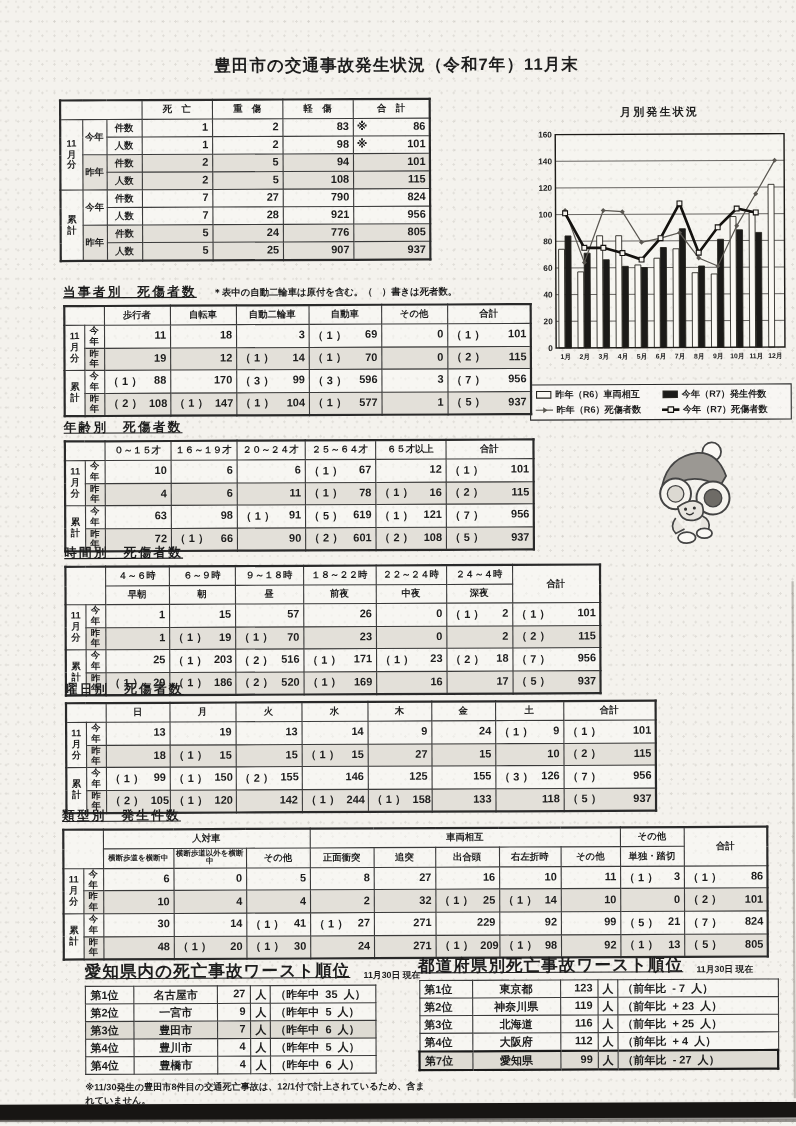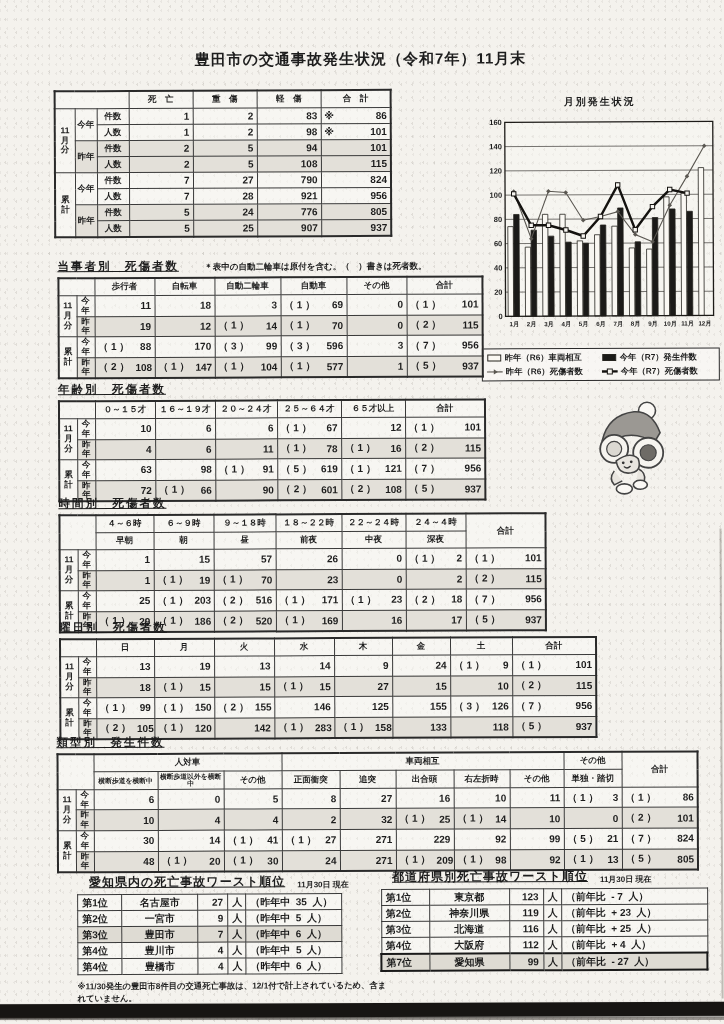--- a/index.html
+++ b/index.html
@@ -21,21 +21,21 @@
 
   .doc-title{
     position:absolute;left:0;top:50px;width:100%;
     text-align:center;font-size:15px;font-weight:bold;letter-spacing:1px;margin:0;
   }
 
   
   .stat-sec{position:absolute;}
   .sec-title{margin:0 0 3px 0;white-space:nowrap;}
   .sec-title-main{font-size:11.5px;font-weight:bold;letter-spacing:2px;text-decoration:underline;}
-  .sec-title-note{font-size:8.5px;font-weight:bold;margin-left:21px;letter-spacing:0;}
+  .sec-title-note{font-size:8.5px;font-weight:bold;margin-left:10px;letter-spacing:0;}
   table.stat{border-collapse:collapse;table-layout:fixed;border:2px solid #2a2a2a;background:rgba(250,249,246,.55);}
   table.stat th,table.stat td{border:1px solid #3a3a3a;}
   table.stat thead th{font-size:8.5px;font-weight:bold;text-align:center;padding:1px 1px;height:14px;line-height:1.1;}
   table.stat thead th.small{font-size:6.8px;}
   table.stat td{font-size:10px;font-weight:bold;height:18px;padding:0 3px;white-space:nowrap;}
   table.stat-0 td{height:15px;font-size:10px;}
   th.glabel,th.ylabel,th.slabel{
     font-size:8.5px;font-weight:bold;text-align:center;vertical-align:middle;
     word-break:break-all;line-height:1.15;padding:0 1px;
   }
@@ -57,21 +57,21 @@
   .chart-legend{
     margin-top:4px;border:1.5px solid #2a2a2a;background:rgba(250,249,246,.6);
     padding:3px 4px;display:grid;grid-template-columns:1fr 1fr;row-gap:3px;column-gap:2px;
   }
   .lg-item{display:flex;align-items:center;gap:3px;font-size:8.3px;font-weight:bold;white-space:nowrap;}
   .lg-item .sw{display:inline-flex;align-items:center;}
 
   
   .rank-sec{position:absolute;}
   .rank-head{display:flex;align-items:flex-end;margin-bottom:3px;}
-  .rank-title{font-size:12px;font-weight:bold;letter-spacing:1px;text-decoration:underline;white-space:nowrap;margin-left:12px;}
+  .rank-title{font-size:15px;font-weight:bold;letter-spacing:1px;text-decoration:underline;white-space:nowrap;}
   .rank-asof{font-size:8px;font-weight:bold;margin-left:12px;white-space:nowrap;}
   table.rank{border-collapse:collapse;table-layout:fixed;border:1.5px solid #2a2a2a;background:rgba(250,249,246,.55);}
   table.rank td{border:1px solid #3a3a3a;font-size:10px;font-weight:bold;height:15px;padding:0 4px;white-space:nowrap;}
   table.rank td.c-rank{text-align:left;}
   table.rank td.c-area{text-align:center;}
   table.rank td.c-count{text-align:right;}
   table.rank td.c-unit{text-align:left;border-left:none;}
   table.rank td.c-comp{text-align:left;}
   tr.hl td{background:#dedbd3;}
   tr.hl2 td{background:#dedbd3;border-top:2px solid #1a1a1a;border-bottom:2px solid #1a1a1a;}
@@ -1217,21 +1217,21 @@
                   </div>
                 </td>
                 <td class="num">
                   <div class="cw">
                     <span class="pv">142</span>
                   </div>
                 </td>
                 <td class="num">
                   <div class="cw">
                     <span class="pr">（ 1 ）</span>
-                    <span class="pv">283</span>
+                    <span class="pv">244</span>
                   </div>
                 </td>
                 <td class="num">
                   <div class="cw">
                     <span class="pr">（ 1 ）</span>
                     <span class="pv">158</span>
                   </div>
                 </td>
                 <td class="num">
                   <div class="cw">

